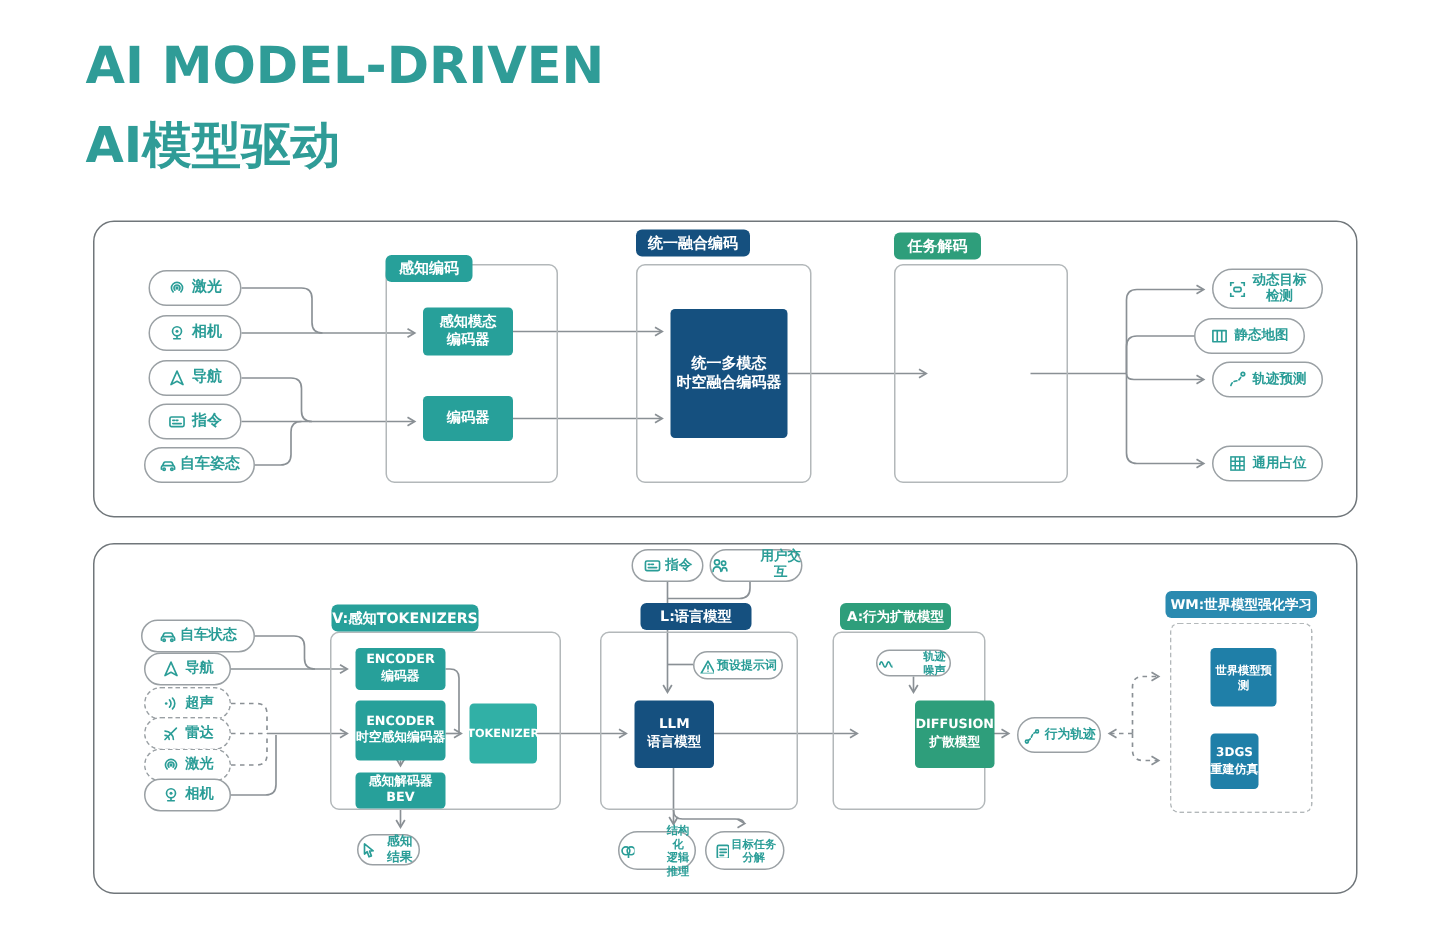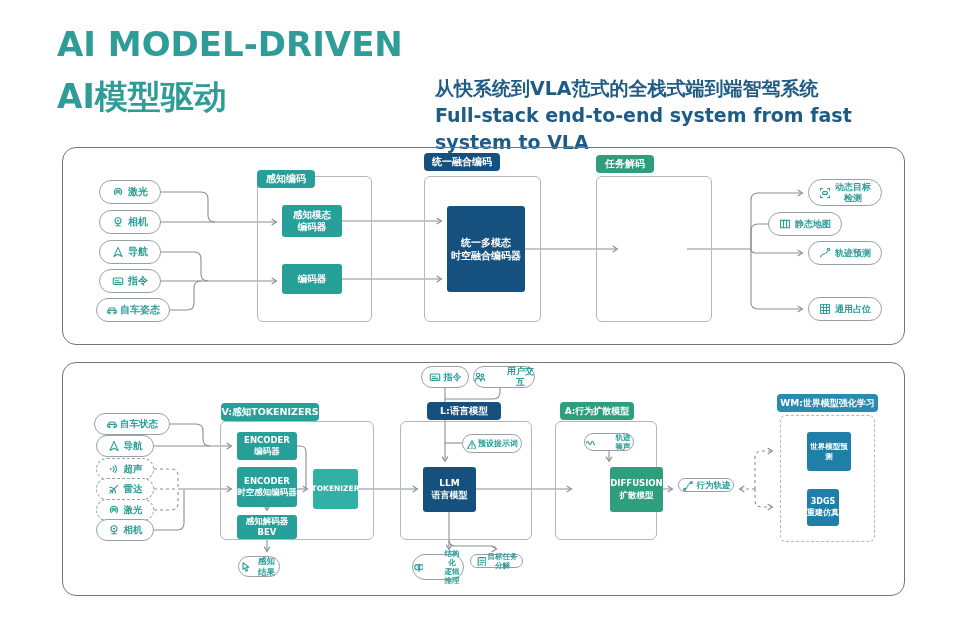--- a/index.html
+++ b/index.html
@@ -118,22 +118,20 @@
       <g id="ic-route" fill="none" stroke="#2a9d97" stroke-width="1.1" stroke-linecap="round">
         <circle cx="2.6" cy="9.4" r="1"></circle>
           <circle cx="9.4" cy="2.6" r="1"></circle>
         <path d="M3.4,8.6 C6.2,7.8 5.2,4 8.6,3.2" stroke-dasharray="1.8,1.4"></path>
       </g>
     </defs>
   </svg>
 
   <div class="abs title-en" style="left:57px;top:27px;">AI MODEL-DRIVEN</div>
   <div class="abs title-zh" style="left:57px;top:80px;">AI模型驱动</div>
-  <div class="abs sub" style="left:435px;top:75px;width:480px;">从快系统到VLA范式的全栈式端到端智驾系统
-Full-stack end-to-end system from fast system to VLA</div>
 
   <div class="abs panel" style="left:62px;top:147px;width:843px;height:198px;"></div>
   <div class="abs panel" style="left:62px;top:362px;width:843px;height:234px;"></div>
 
   <div class="abs group" style="left:257px;top:176px;width:115px;height:146px;"></div>
   <div class="abs group" style="left:424px;top:176px;width:117px;height:146px;"></div>
   <div class="abs group" style="left:596px;top:176px;width:116px;height:146px;"></div>
   <div class="abs group" style="left:220px;top:421px;width:154px;height:119px;"></div>
   <div class="abs group" style="left:400px;top:421px;width:132px;height:119px;"></div>
   <div class="abs group" style="left:555px;top:421px;width:102px;height:119px;"></div>
@@ -233,21 +231,21 @@
   <div class="abs box navy" style="left:447px;top:206px;width:78px;height:86px;font-size:10px;">统一多模态
 时空融合编码器</div>
 
   <div class="abs pill" style="left:808px;top:179px;width:74px;height:27px;font-size:9px;">
     <svg class="pic">
         <use href="#ic-detect"></use>
       </svg>
     <span>动态目标
 检测</span>
   </div>
-  <div class="abs pill" style="left:768px;top:212px;width:74px;height:24px;font-size:9px;">
+  <div class="abs pill" style="left:796px;top:212px;width:74px;height:24px;font-size:9px;">
     <svg class="pic">
         <use href="#ic-map"></use>
       </svg>
     <span>静态地图</span>
   </div>
   <div class="abs pill" style="left:808px;top:241px;width:74px;height:24px;font-size:9px;">
     <svg class="pic">
         <use href="#ic-traj"></use>
       </svg>
     <span>轨迹预测</span>
@@ -347,27 +345,27 @@
       </svg>
     <span>感知结果</span>
   </div>
   <div class="abs pill" style="left:412px;top:554px;width:52px;height:26px;font-size:7.5px;gap:18px;">
     <svg class="pic" style="width:10px;height:10px;">
         <use href="#ic-brain"></use>
       </svg>
     <span>结构化
 逻辑推理</span>
   </div>
-  <div class="abs pill" style="left:470px;top:554px;width:53px;height:14px;font-size:7.5px;gap:2px;">
+  <div class="abs pill" style="left:470px;top:554px;width:53px;height:26px;font-size:7.5px;gap:2px;">
     <svg class="pic" style="width:10px;height:10px;">
         <use href="#ic-tasklist"></use>
       </svg>
     <span>目标任务
 分解</span>
   </div>
-  <div class="abs pill" style="left:678px;top:478px;width:56px;height:14px;font-size:8.5px;">
+  <div class="abs pill" style="left:678px;top:478px;width:56px;height:24px;font-size:8.5px;">
     <svg class="pic" style="width:11px;height:11px;">
         <use href="#ic-route"></use>
       </svg>
     <span>行为轨迹</span>
   </div>
 
 </div>
 
 </body></html>

